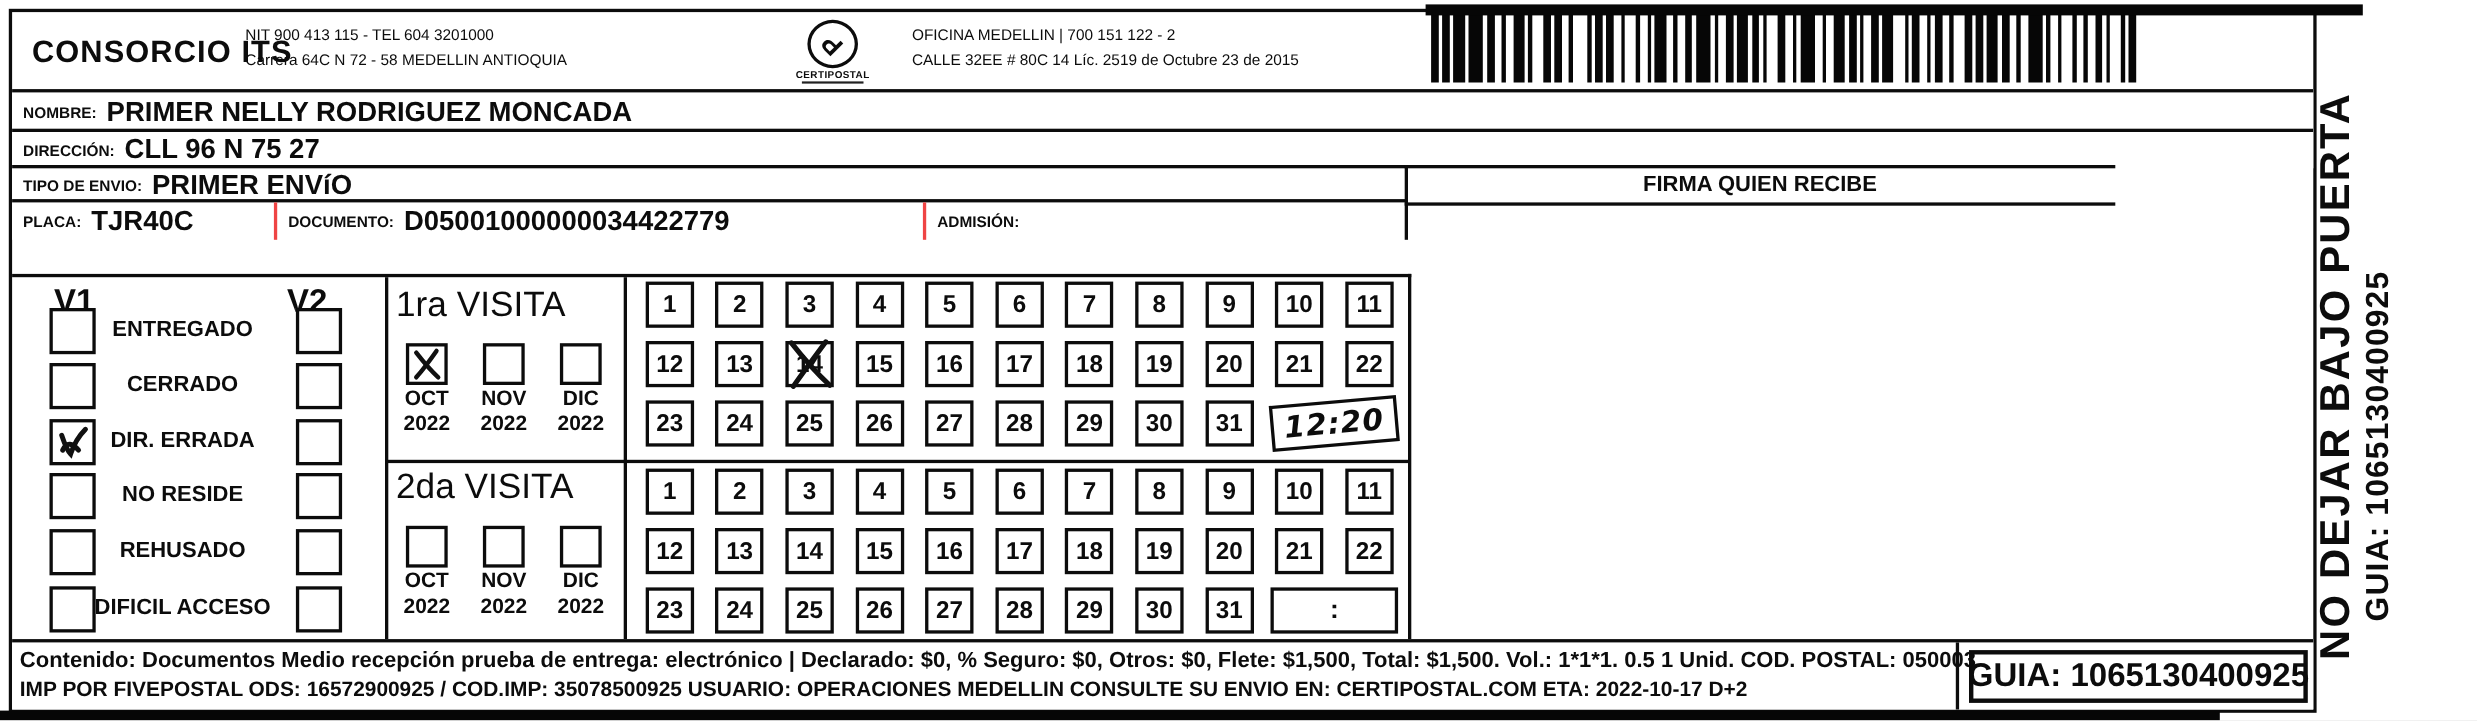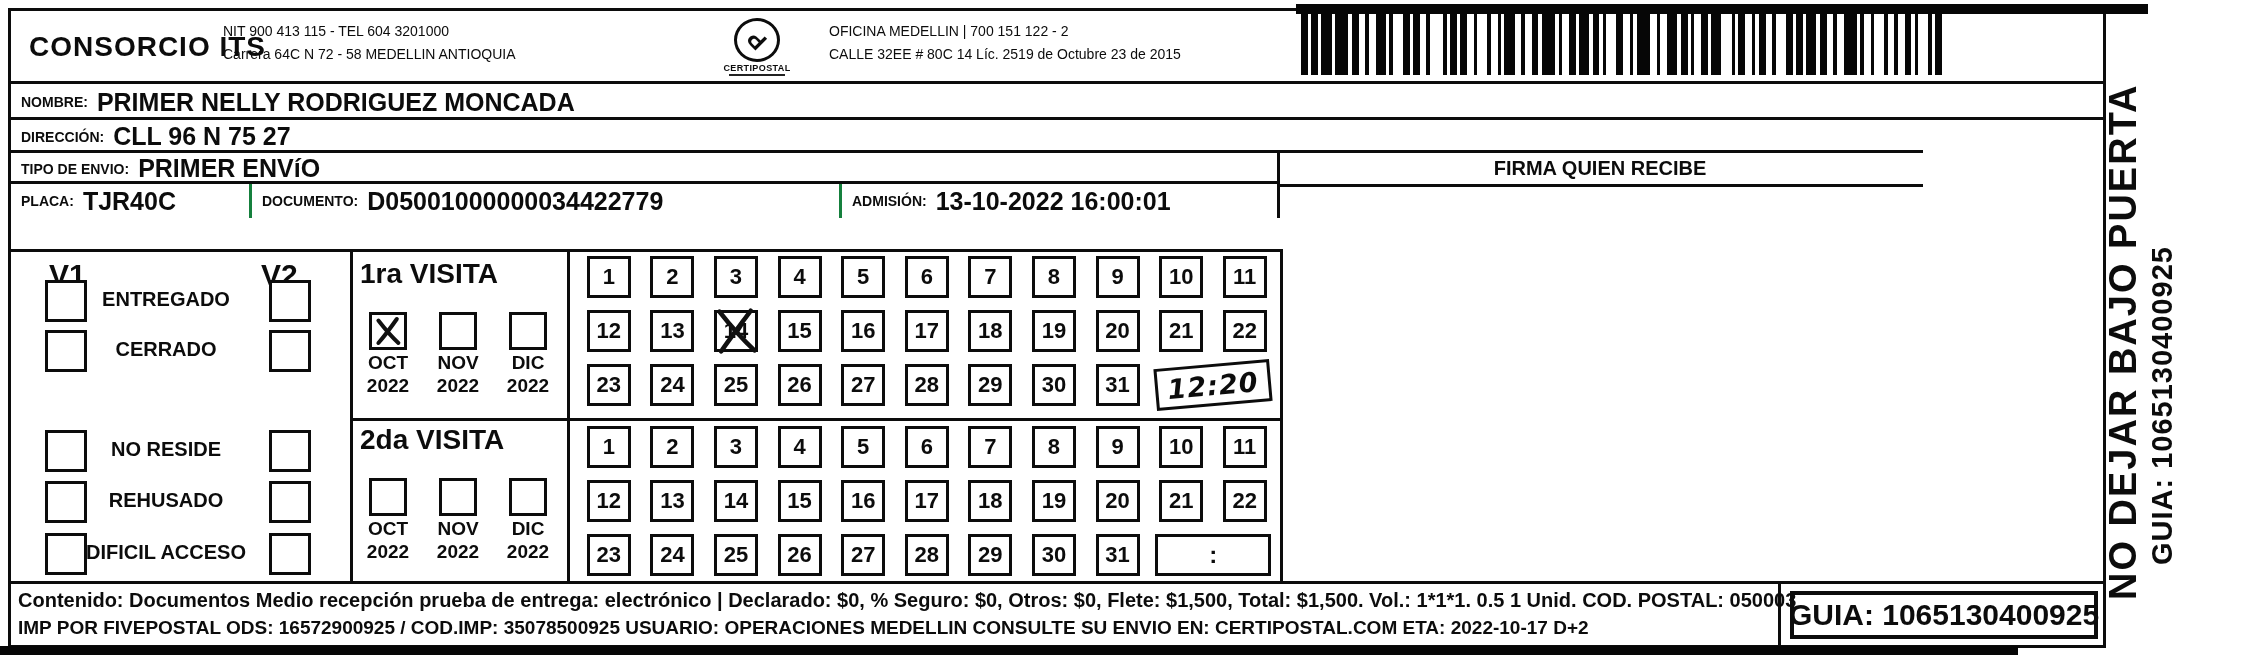--- a/index.html
+++ b/index.html
@@ -15,38 +15,38 @@
   .logo-text{font-size:9px;font-weight:700;letter-spacing:.4px;margin-top:1px;}
   .logo-sub{width:56px;height:2px;background:#222;margin:1px auto 0;}
   #barcode{position:absolute;left:1290px;top:2px;width:648px;height:62px;display:flex;}
   #barcode span{height:100%;display:block;}
   #barcode .bar{background:#060606;}
   .topbar{position:absolute;left:1296px;top:4px;width:852px;height:10px;background:#060606;}
   .botbar{position:absolute;left:0px;top:646px;width:2018px;height:9px;background:#060606;}
   
   .row{position:absolute;left:0;border-top:3px solid #0c0c0c;display:flex;align-items:center;background:#fff;}
   .cell{height:100%;display:flex;align-items:center;padding-left:10px;box-sizing:border-box;}
-  .cell+.cell{border-left:3px solid #15803d;text-align:center;}
+  .cell+.cell{border-left:3px solid #ef4444;text-align:center;}
   .lbl{font-weight:700;font-size:14px;margin-right:9px;white-space:nowrap;}
   .val{font-weight:700;font-size:25px;white-space:nowrap;}
   .val-sm{font-weight:700;font-size:21px;white-space:nowrap;}
   
   .colhead{position:absolute;border-top:3px solid #0c0c0c;box-sizing:content-box;}
   .colhead .htxt{height:31px;display:flex;align-items:center;justify-content:center;font-size:20px;font-weight:700;border-bottom:3px solid #0c0c0c;}
   
   #visits{position:absolute;left:0;top:238px;width:1269px;height:329px;border-top:3px solid #0c0c0c;border-right:3px solid #0c0c0c;}
   #v1v2{position:absolute;left:0;top:0;width:339px;height:329px;border-right:3px solid #0c0c0c;}
   .vhead{position:absolute;top:6px;font-size:30px;font-weight:700;}
   .st-row{position:absolute;left:0;width:339px;height:40px;}
   .st-row .cb{position:absolute;top:0;}
   .st-lab{position:absolute;left:60px;width:190px;top:8px;text-align:center;font-size:20px;font-weight:700;white-space:nowrap;}
   .cb{width:36px;height:36px;border:3px solid #0c0c0c;position:relative;background:#fff;}
   .cb-m{width:32px;height:32px;border:3px solid #0c0c0c;position:relative;background:#fff;}
   #visit-col{position:absolute;left:339px;top:0;width:217px;height:329px;border-right:3px solid #0c0c0c;}
-  .visit-title{position:absolute;left:10px;font-size:28px;font-weight:700;white-space:nowrap;}
+  .visit-title{position:absolute;left:10px;font-size:32px;font-weight:400;white-space:nowrap;}
   .months{position:absolute;left:8px;width:200px;display:flex;justify-content:space-between;}
   .month-col{display:flex;flex-direction:column;align-items:center;width:60px;}
   .m-lab{font-size:19px;font-weight:700;margin-top:3px;line-height:20px;}
   .vdivider{position:absolute;left:339px;top:166px;width:930px;height:3px;background:#0c0c0c;}
   .day-grid{position:absolute;left:566px;width:700px;}
   #grid-0{top:4px;}
   #grid-1{top:174px;}
   .day-row{display:flex;height:42px;margin-bottom:12px;}
   .day-slot{width:63.6px;display:flex;justify-content:center;}
   .day-cell{width:38px;height:36px;border:3px solid #0c0c0c;display:flex;align-items:center;justify-content:center;font-size:22px;font-weight:700;position:relative;background:#fff;}
@@ -223,41 +223,50 @@
       <div class="cell" style="width:238px;">
         <span class="lbl">PLACA:</span>
         <span class="val">TJR40C</span>
       </div>
       <div class="cell" style="width:590px;">
         <span class="lbl">DOCUMENTO:</span>
         <span class="val">D05001000000034422779</span>
       </div>
       <div class="cell" style="flex:1;">
         <span class="lbl">ADMISIÓN:</span>
-        <span class="val">13-10-2022 16:00:01</span>
       </div>
     </div>
 
     <div class="colhead" style="left:1266px;top:139px;width:646px;height:428px;">
       <div class="htxt">FIRMA QUIEN RECIBE</div>
     </div>
 
     <div id="visits">
       <div id="v1v2">
         <div class="vhead" style="left:38px;">V1</div>
         <div class="vhead" style="left:250px;">V2</div>
         <div id="status-rows" class="abs" style="left:0;top:0;width:339px;height:329px;">
             <div class="st-row" style="top: 28px;">
               <div class="cb" style="left: 34px;"></div>
               <div class="st-lab">ENTREGADO</div>
               <div class="cb" style="left: 258px;"></div>
             </div>
             <div class="st-row" style="top: 78px;">
               <div class="cb" style="left: 34px;"></div>
               <div class="st-lab">CERRADO</div>
+              <div class="cb" style="left: 258px;"></div>
+            </div>
+            <div class="st-row" style="top: 129px;">
+              <div class="cb" style="left: 34px;">
+                <svg class="mark" viewBox="0 0 40 40">
+                  <path d="M9 13 C12 22 15 29 18 32 C21 23 27 13 33 7"></path>
+                  <path d="M26 28 C20 21 14 19 10 28"></path>
+                </svg>
+              </div>
+              <div class="st-lab">DIR. ERRADA</div>
               <div class="cb" style="left: 258px;"></div>
             </div>
             <div class="st-row" style="top: 229px;">
               <div class="cb" style="left: 34px;"></div>
               <div class="st-lab">REHUSADO</div>
               <div class="cb" style="left: 258px;"></div>
             </div>
             <div class="st-row" style="top: 178px;">
               <div class="cb" style="left: 34px;"></div>
               <div class="st-lab">NO RESIDE</div>

